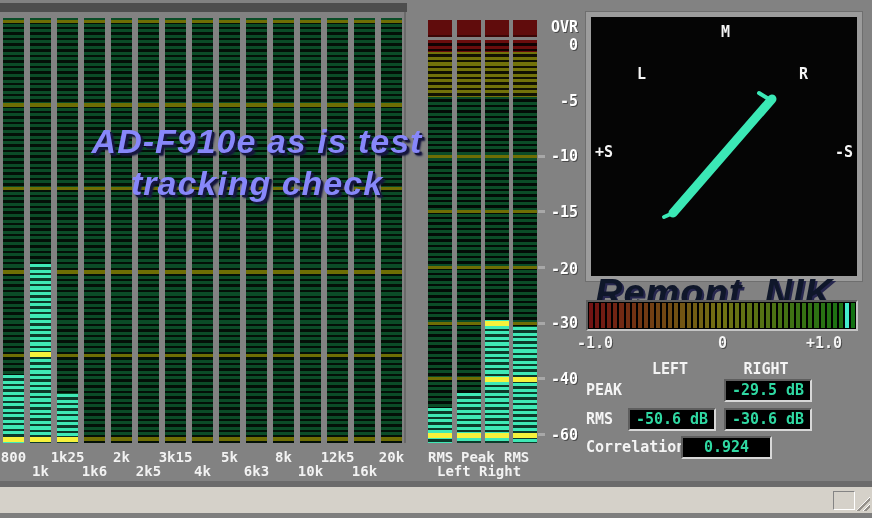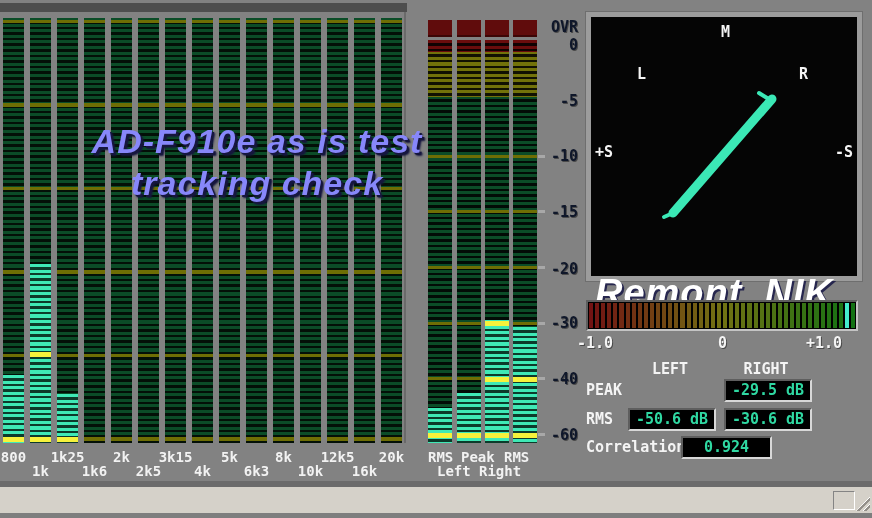--- a/index.html
+++ b/index.html
@@ -24,21 +24,21 @@
 
   
   .ovr-block{position:absolute;top:20px;width:24px;height:15px;background:#600c0c;border-bottom:2px solid #3c0606;}
   .meter-bar{position:absolute;top:40px;width:24px;height:403px;
     background:
       repeating-linear-gradient(to bottom,rgba(0,0,0,0) 0 3.1px,rgba(0,0,0,0.85) 3.1px 5.6px),
       linear-gradient(to bottom,#6a0c0c 0 12px,#72720a 12px 57px,#0b4c27 57px 100%);}
   .meter-refs-row{position:absolute;left:0;right:0;height:3px;background:#6e6e04;}
   .meter-lit{position:absolute;left:0;right:0;bottom:0;
     background:repeating-linear-gradient(to bottom,#3fe9b6 0px,#3fe9b6 3.2px,#0c3b2b 3.2px,#0c3b2b 5.6px);}
-  .scale-label{position:absolute;left:538px;width:40px;text-align:right;color:#0f172a;
+  .scale-label{position:absolute;left:538px;width:40px;text-align:right;color:#ffffff;
     font-weight:bold;font-size:15px;text-shadow:1px 1px 0 #4a4a4a;}
   .scale-tick{position:absolute;left:538px;width:7px;height:3px;background:#a8a8a8;}
   .meter-label{position:absolute;color:#f2f2f2;font-weight:bold;font-size:14px;white-space:nowrap;}
 
   
   .gonio{position:absolute;left:586px;top:12px;width:276px;height:269px;background:#050505;
     border:5px solid #9c9c9c;box-sizing:border-box;box-shadow:0 0 0 1px #6e6e6e;}
   .gonio-label{position:absolute;color:#f4f4f4;font-weight:bold;font-size:15px;}
 
   
@@ -57,21 +57,21 @@
     border-top:2px solid #5e5e5e;border-left:2px solid #5e5e5e;
     border-bottom:2px solid #d8d8d8;border-right:2px solid #d8d8d8;}
 
   
   .title-overlay{position:absolute;left:37px;top:120px;width:440px;text-align:center;
     font-family:"Liberation Sans",sans-serif;font-weight:bold;font-style:italic;
     font-size:34px;line-height:42px;color:#8787fa;letter-spacing:1px;
     text-shadow:2px 2px 0 #16163e,3px 3px 2px #16163e;pointer-events:none;}
   .watermark{position:absolute;left:595px;top:272px;
     font-family:"Liberation Sans",sans-serif;font-weight:bold;font-style:italic;
-    font-size:38px;color:#ffffff;letter-spacing:1px;text-shadow:2px 2px 0 #26264e;pointer-events:none;text-align:center;}
+    font-size:38px;color:#0f172a;letter-spacing:1px;text-shadow:2px 2px 0 #26264e;pointer-events:none;text-align:center;}
 
   
   .status-shadow{position:absolute;left:0;top:481px;width:872px;height:6px;background:#6b6b6b;}
   .statusbar{position:absolute;left:0;top:487px;width:872px;height:26px;background:#d5d1c9;
     border-bottom:5px solid #7e7e7e;box-sizing:content-box;font-family:"Liberation Sans",sans-serif;}
   .status-panel{position:absolute;top:4px;height:19px;background:#d5d1c9;box-sizing:border-box;
     border-top:1px solid #848484;border-left:1px solid #848484;
     border-bottom:1px solid #ffffff;border-right:1px solid #ffffff;
     color:#000;font-size:13px;line-height:17px;padding-left:6px;}
   .resize-grip{position:absolute;left:856px;top:9px;width:14px;height:15px;

